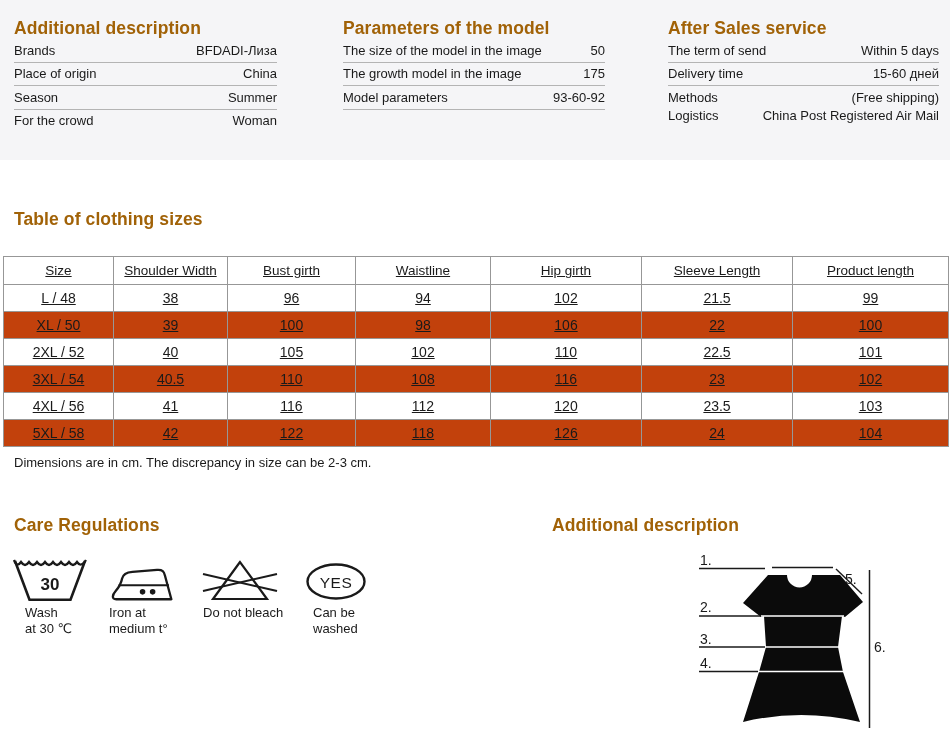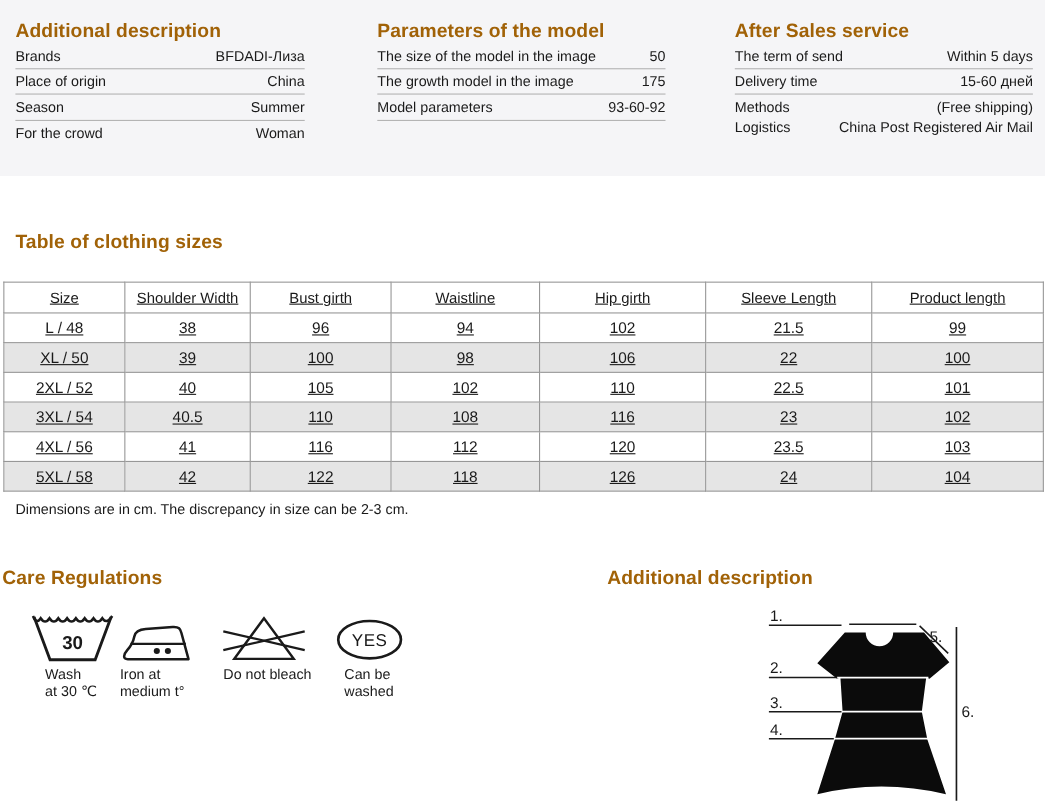--- a/index.html
+++ b/index.html
@@ -23,24 +23,24 @@
   table.size-table{
     position:absolute;left:3px;top:256px;width:945px;
     border-collapse:collapse;table-layout:fixed;
     font-size:14px;color:#1a1a1a;
   }
   .size-table th,.size-table td{
     border:1px solid #979797;text-align:center;vertical-align:middle;
     padding:0;height:26px;font-weight:400;overflow:hidden;white-space:nowrap;text-decoration:underline;
   }
   .size-table th{font-size:13.5px;height:27px;}
-  .size-table tr.stripe td{background:#e5e5e5;}
+  .size-table tr.stripe td{background:#c2410c;}
   .table-note{position:absolute;left:14px;top:455px;font-size:13px;}
   
-  .care-title{position:absolute;left:2px;top:515px;}
+  .care-title{position:absolute;left:14px;top:515px;}
   .care-item{position:absolute;top:556px;}
   .care-item svg{display:block;}
   .care-label{position:absolute;top:49px;font-size:13px;line-height:15.5px;white-space:nowrap;}
   
   .measure-title{position:absolute;left:552px;top:515px;}
   .measure-list{position:absolute;left:552px;top:550px;font-size:13.5px;}
   .measure-item{height:14px;line-height:14px;margin-bottom:10px;white-space:nowrap;}
   .diagram{position:absolute;left:695px;top:548px;}
 </style>
 </head>
@@ -185,21 +185,21 @@
         <td>24</td>
         <td>104</td>
       </tr>
     </tbody>
   </table>
 
   <div class="table-note">Dimensions are in cm. The discrepancy in size can be 2-3 cm.</div>
 
   <h2 class="sec-title care-title">Care Regulations</h2>
 
-  <div class="care-item" style="left:28px;">
+  <div class="care-item" style="left:12px;">
     <svg width="78" height="46" viewBox="0 0 78 46">
       <path d="M3,5 L17.5,43.8 L58.5,43.8 L73,5" fill="none" stroke="#1a1a1a" stroke-width="2.6"></path>
       <path d="M2,4 Q5,12 9,6 Q13,12 17,6 Q21,12 25,6 Q29,12 33,6 Q37,12 41,6 Q45,12 49,6 Q53,12 57,6 Q61,12 65,6 Q69,12 74,4" fill="none" stroke="#1a1a1a" stroke-width="2.3"></path>
       <text x="38" y="34" text-anchor="middle" font-size="17" font-weight="bold" fill="#1a1a1a">30</text>
     </svg>
     <div class="care-label" style="left:13px;">
       <div>Wash</div>
       <div>at 30 ℃</div>
     </div>
   </div>

